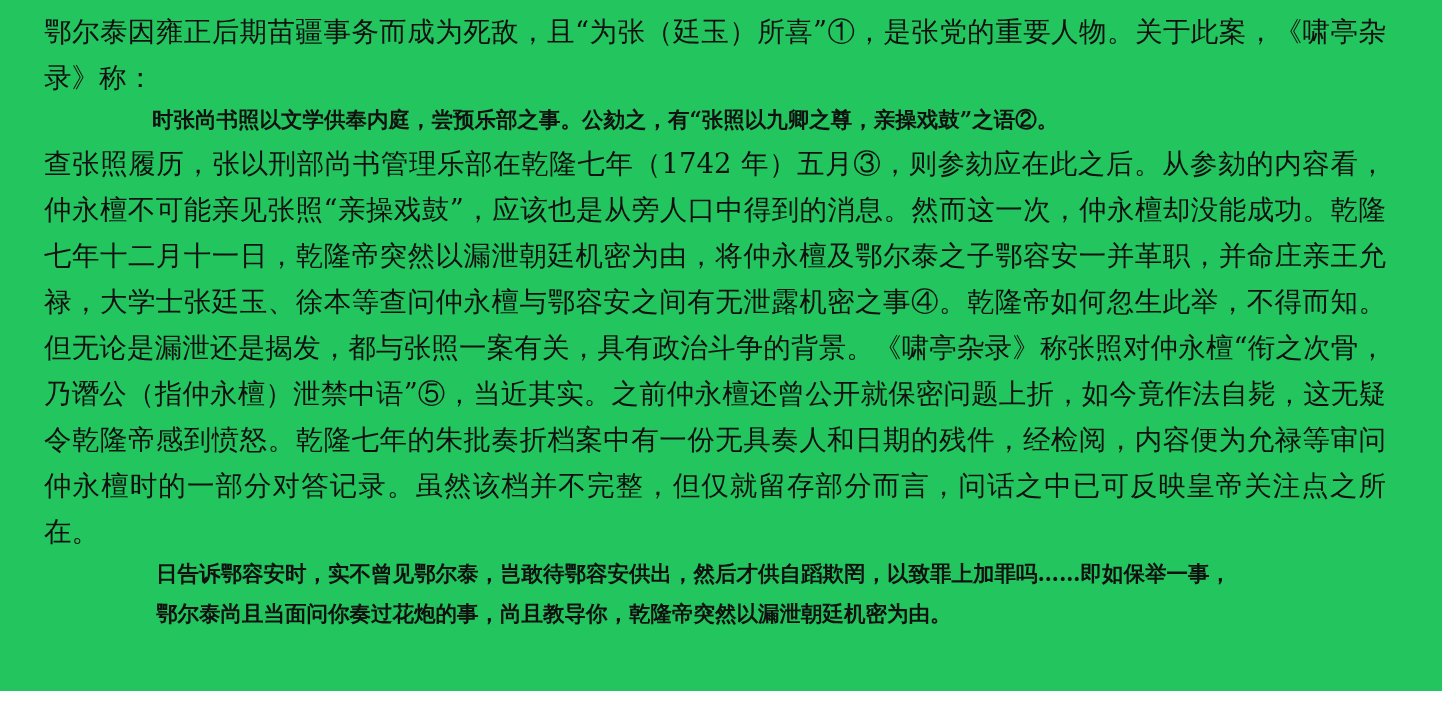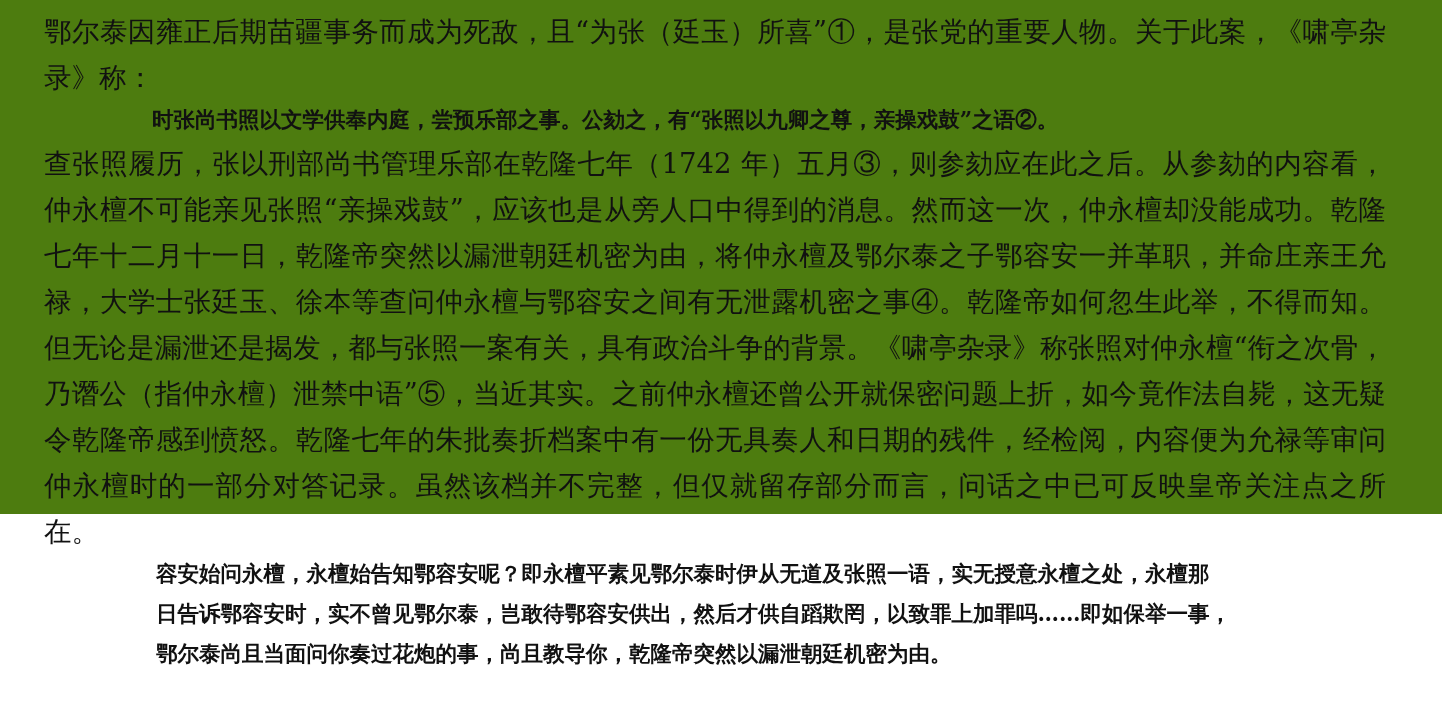--- a/index.html
+++ b/index.html
@@ -10,24 +10,24 @@
   body {
     width: 1442px;
     height: 718px;
     overflow: hidden;
     font-family: "DejaVu Serif", "Liberation Serif", serif;
     color: #000000;
   }
   .page {
     position: relative;
     width: 1442px;
-    height: 514px;
+    height: 691px;
     box-sizing: border-box;
     padding: 8px 56px 0 44px;
-    background: #4d7c0f;
+    background: #22c55e;
   }
   .body-para {
     font-size: 27.5px;
     line-height: 46px;
     text-align: justify;
     text-justify: inter-ideograph;
     letter-spacing: 0px;
     margin: 0;
     color: #111111;
   }
@@ -59,17 +59,16 @@
 <body>
 
 <div class="page">
 
   <p class="body-para">鄂尔泰因雍正后期苗疆事务而成为死敌，且“为张（廷玉）所喜”①，是张党的重要人物。关于此案，《啸亭杂录》称：</p>
 
   <p class="quote-para quote-inline">时张尚书照以文学供奉内庭，尝预乐部之事。公劾之，有“张照以九卿之尊，亲操戏鼓”之语②。</p>
 
   <p class="body-para">查张照履历，张以刑部尚书管理乐部在乾隆七年（1742 年）五月③，则参劾应在此之后。从参劾的内容看，仲永檀不可能亲见张照“亲操戏鼓”，应该也是从旁人口中得到的消息。然而这一次，仲永檀却没能成功。乾隆七年十二月十一日，乾隆帝突然以漏泄朝廷机密为由，将仲永檀及鄂尔泰之子鄂容安一并革职，并命庄亲王允禄，大学士张廷玉、徐本等查问仲永檀与鄂容安之间有无泄露机密之事④。乾隆帝如何忽生此举，不得而知。但无论是漏泄还是揭发，都与张照一案有关，具有政治斗争的背景。《啸亭杂录》称张照对仲永檀“衔之次骨，乃谮公（指仲永檀）泄禁中语”⑤，当近其实。之前仲永檀还曾公开就保密问题上折，如今竟作法自毙，这无疑令乾隆帝感到愤怒。乾隆七年的朱批奏折档案中有一份无具奏人和日期的残件，经检阅，内容便为允禄等审问仲永檀时的一部分对答记录。虽然该档并不完整，但仅就留存部分而言，问话之中已可反映皇帝关注点之所在。</p>
 
-  <p class="quote-para quote-block-cont">容安始问永檀，永檀始告知鄂容安呢？即永檀平素见鄂尔泰时伊从无道及张照一语，实无授意永檀之处，永檀那</p>
   <p class="quote-para quote-block-cont">日告诉鄂容安时，实不曾见鄂尔泰，岂敢待鄂容安供出，然后才供自蹈欺罔，以致罪上加罪吗……即如保举一事，</p>
   <p class="quote-para quote-block-cont">鄂尔泰尚且当面问你奏过花炮的事，尚且教导你，乾隆帝突然以漏泄朝廷机密为由。</p>
 
 </div>
 
 </body></html>

